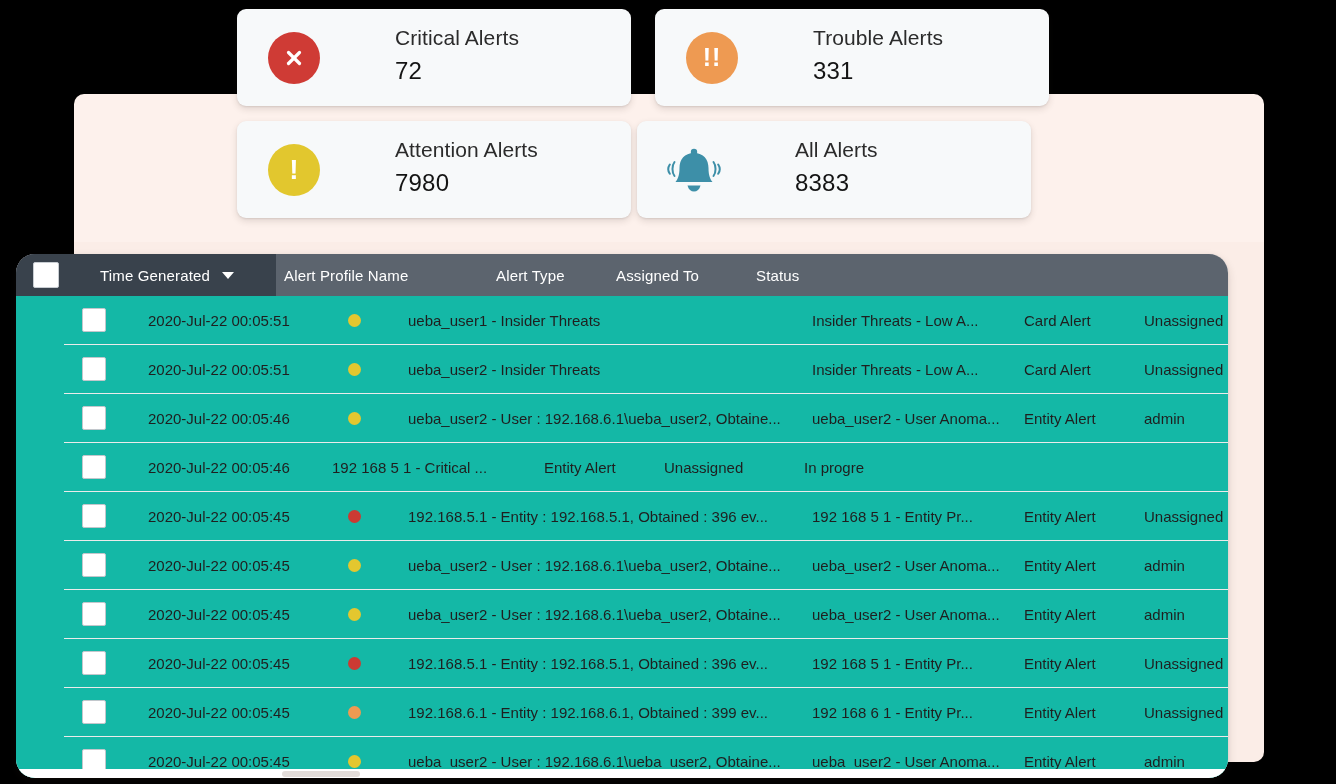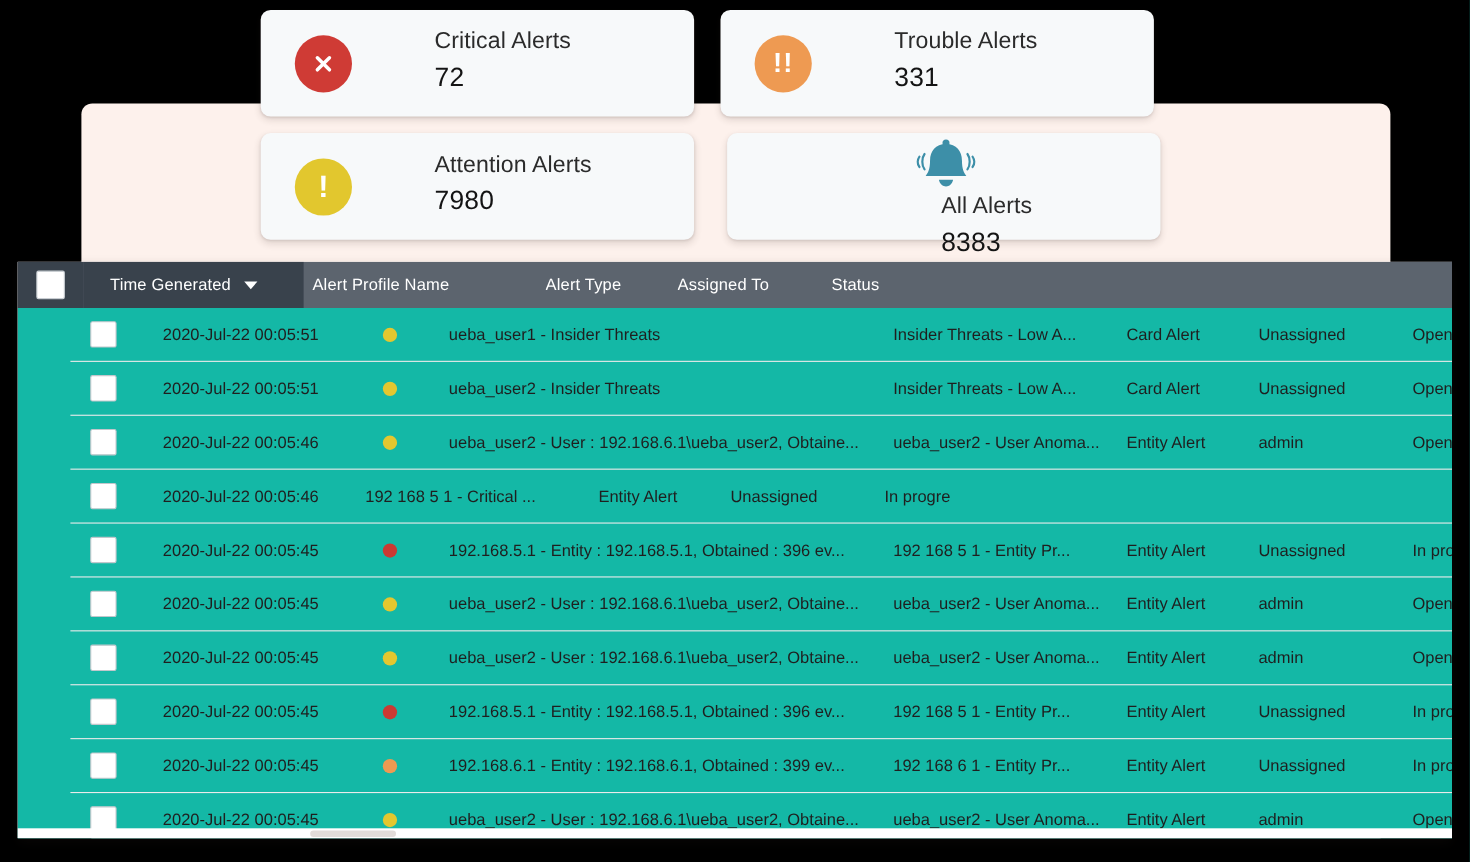--- a/index.html
+++ b/index.html
@@ -58,21 +58,21 @@
     border-radius: 9px;
     box-shadow: 0 3px 7px rgba(60,40,35,0.14), 0 1px 2px rgba(60,40,35,0.10);
     display: flex;
     align-items: center;
     box-sizing: border-box;
     padding-left: 30px;
   }
   .card.c0 { left: 0;     top: 0; }
   .card.c1 { left: 418px; top: 0; }
   .card.c2 { left: 0;     top: 112px; }
-  .card.c3 { left: 424px; top: 112px; flex-direction: column; }
+  .card.c3 { left: 400px; top: 112px; }
 
   .card-icon {
     width: 54px;
     height: 54px;
     flex: 0 0 54px;
     display: flex;
     align-items: center;
     justify-content: center;
     margin-right: 26px;
   }
@@ -102,25 +102,25 @@
   .badge-circle.red    { background: #CF3B35; }
   .badge-circle.orange { background: #EE9A52; }
   .badge-circle.yellow { background: #E2C72E; }
   .badge-bangs { font-size: 25px; line-height: 1; font-weight: 700; letter-spacing: 1px; }
   .badge-bang  { font-size: 28px; line-height: 1; font-weight: 700; }
 
   
   .table-wrap {
     position: absolute;
     left: 16px;
-    top: 238px;
-    width: 1304px;
+    top: 254px;
+    width: 1212px;
     height: 524px;
     background: #FFFFFF;
-    border-radius: 0;
+    border-radius: 19px;
     box-shadow: 0 4px 10px rgba(50,35,30,0.16), 0 1px 3px rgba(50,35,30,0.10);
     overflow: hidden;
   }
   .thead {
     display: flex;
     height: 42px;
     background: #5C646E;
     color: #FFFFFF;
     align-items: stretch;
   }

